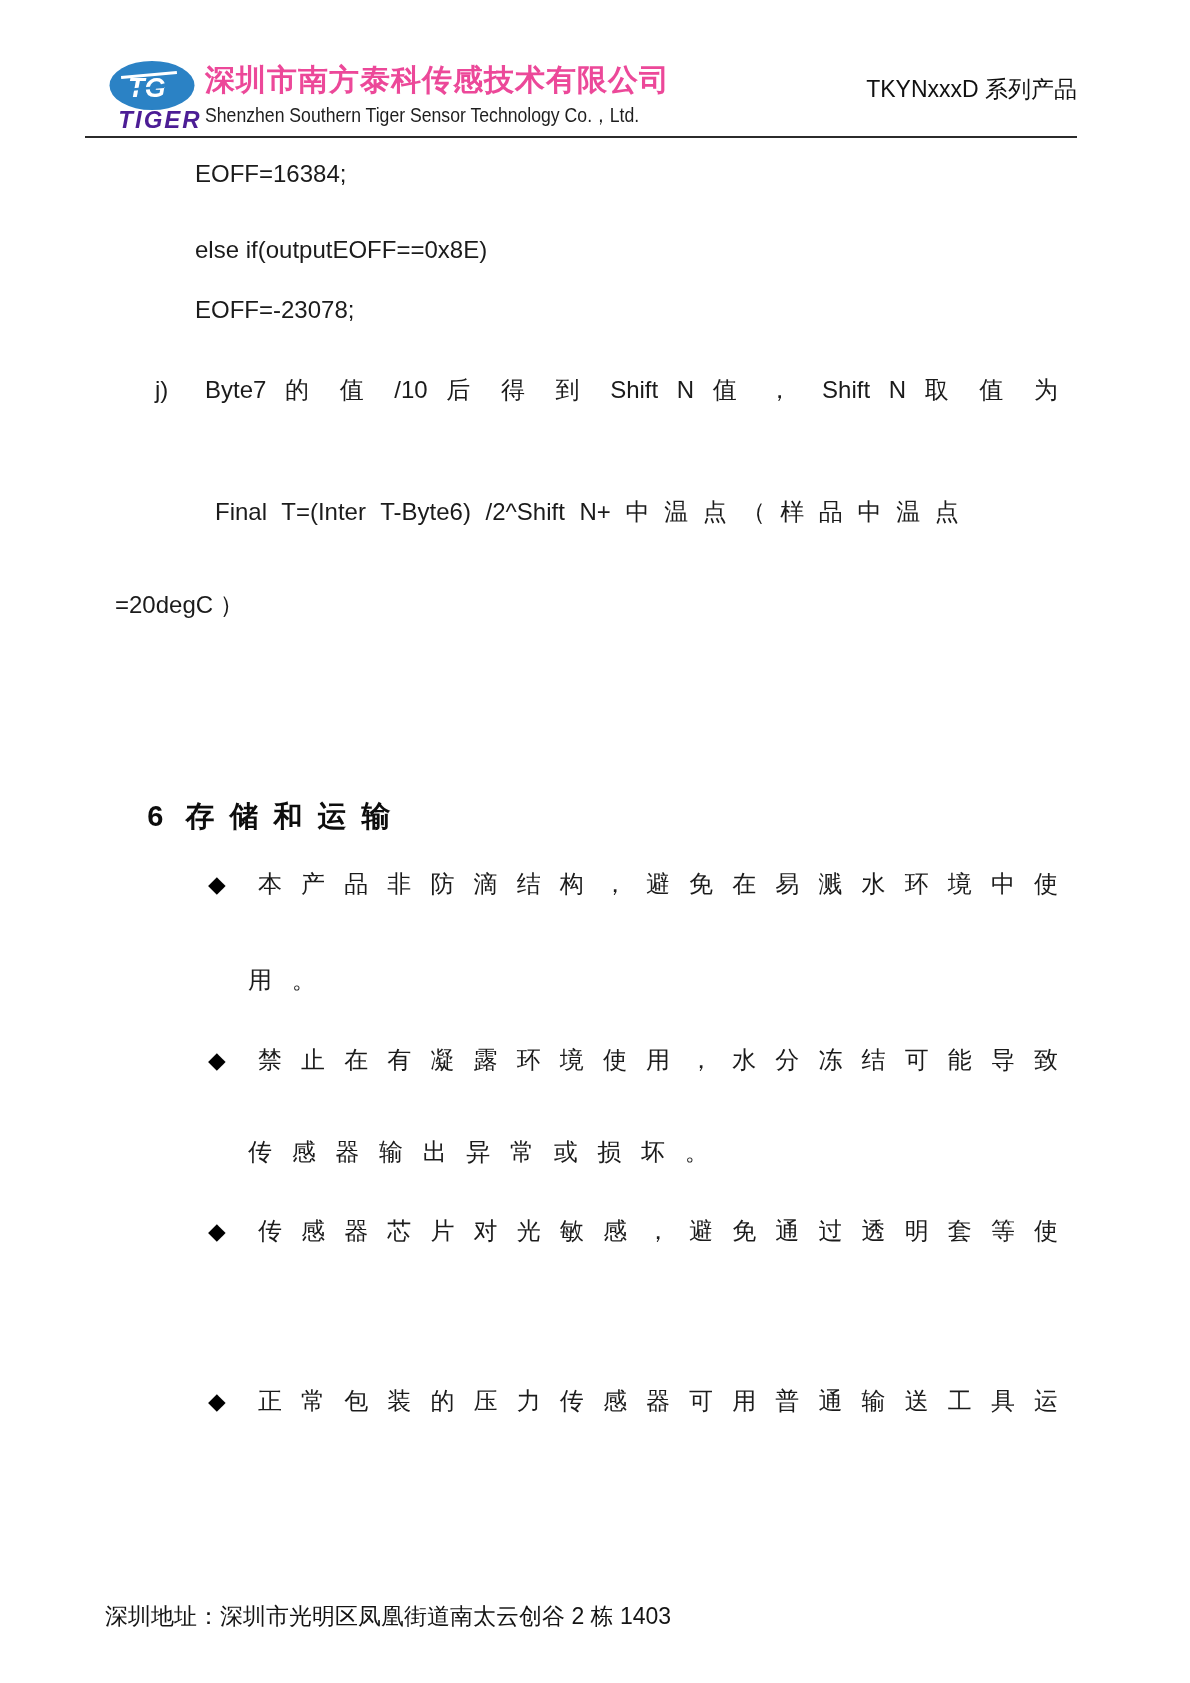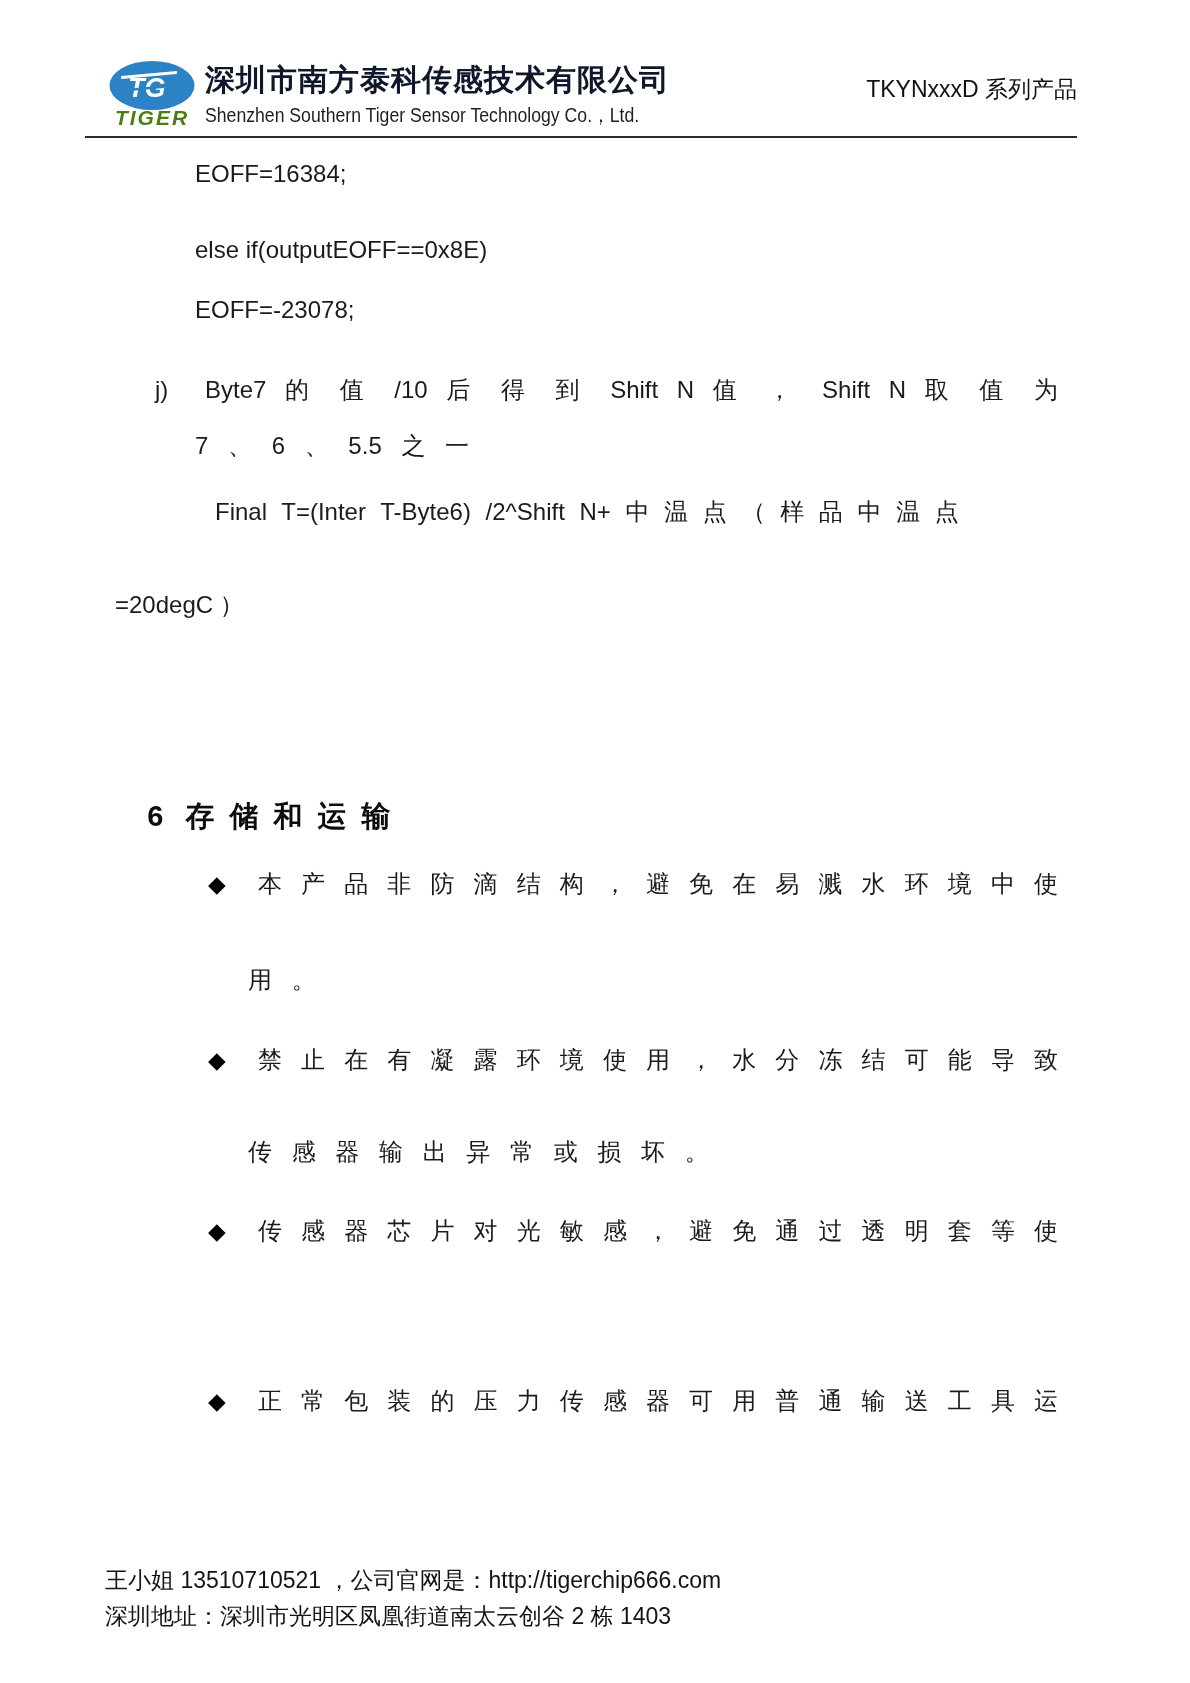--- a/index.html
+++ b/index.html
@@ -10,27 +10,27 @@
     background: #ffffff;
     font-family: "Liberation Sans", sans-serif;
     color: #1b1b1b;
     overflow: hidden;
   }
 
   
   .logo-mark { position: absolute; left: 108px; top: 60px; }
   .logo-mark text { font-family: "Liberation Sans", sans-serif; }
   .logo-word {
-    position: absolute; left: 104px; top: 106px; width: 96px;
-    text-align: center; font-size: 21px; font-weight: bold; font-style: italic;
-    color: #4d7c0f; letter-spacing: 2px;
+    position: absolute; left: 112px; top: 106px; width: 96px;
+    text-align: center; font-size: 24px; font-weight: bold; font-style: italic;
+    color: #4c1d95; letter-spacing: 2px;
   }
   .company-cn {
     position: absolute; left: 205px; top: 60px;
-    font-size: 30px; font-weight: bold; color: #0f172a; letter-spacing: 1px;
+    font-size: 30px; font-weight: bold; color: #ec4899; letter-spacing: 1px;
     white-space: pre;
   }
   .company-en {
     position: absolute; left: 205px; top: 101px;
     font-size: 21px; color: #1e1e1e; white-space: pre;
     transform: scaleX(0.84); transform-origin: left center;
   }
   .series {
     position: absolute; left: 790px; top: 74px; width: 287px;
     text-align: right; font-size: 23px; color: #111; white-space: pre;
@@ -91,21 +91,20 @@
   <div class="company-en">Shenzhen Southern Tiger Sensor Technology Co.，Ltd.</div>
   <div class="series">TKYNxxxD 系列产品</div>
   <div class="header-rule"></div>
 
   <div class="line" style="left:195px; top:158px;">EOFF=16384;</div>
   <div class="line" style="left:195px; top:234px;">else if(outputEOFF==0x8E)</div>
   <div class="line" style="left:195px; top:294px;">EOFF=-23078;</div>
 
   <div class="line" style="left:155px; top:374px;">j)</div>
   <div class="line just" style="left:195px; top:374px; width:853px;">Byte7 的 值 /10 后 得 到 Shift N 值 ， Shift N 取 值 为</div>
-  <div class="line sp13" style="left:195px; top:430px;">7 、 6 、 5.5 之 一</div>
 
   <div class="line sp8" style="left:215px; top:496px;">Final T=(Inter T-Byte6) /2^Shift N+ 中 温 点 （ 样 品 中 温 点</div>
   <div class="line" style="left:115px; top:589px;">=20degC ）</div>
 
   <div class="heading">
     <span class="h-num">6</span><span class="h-title">存 储 和 运 输</span>
   </div>
 
   <div class="bullet-marker" style="top:868px;">◆</div>
   <div class="line just" style="left:248px; top:868px; width:800px;">本 产 品 非 防 滴 结 构 ， 避 免 在 易 溅 水 环 境 中 使</div>
@@ -114,16 +113,15 @@
   <div class="bullet-marker" style="top:1044px;">◆</div>
   <div class="line just" style="left:248px; top:1044px; width:800px;">禁 止 在 有 凝 露 环 境 使 用 ， 水 分 冻 结 可 能 导 致</div>
   <div class="line sp13" style="left:248px; top:1136px;">传 感 器 输 出 异 常 或 损 坏 。</div>
 
   <div class="bullet-marker" style="top:1215px;">◆</div>
   <div class="line just" style="left:248px; top:1215px; width:800px;">传 感 器 芯 片 对 光 敏 感 ， 避 免 通 过 透 明 套 等 使</div>
 
   <div class="bullet-marker" style="top:1385px;">◆</div>
   <div class="line just" style="left:248px; top:1385px; width:800px;">正 常 包 装 的 压 力 传 感 器 可 用 普 通 输 送 工 具 运</div>
 
-  <div class="footer-line" style="top:1565px;">王小姐 13510710521 ，公司官网是：http://tigerchip666.com</div>
   <div class="footer-line" style="top:1601px;">深圳地址：深圳市光明区凤凰街道南太云创谷 2 栋 1403</div>
 
 </div>
 
 </body></html>

